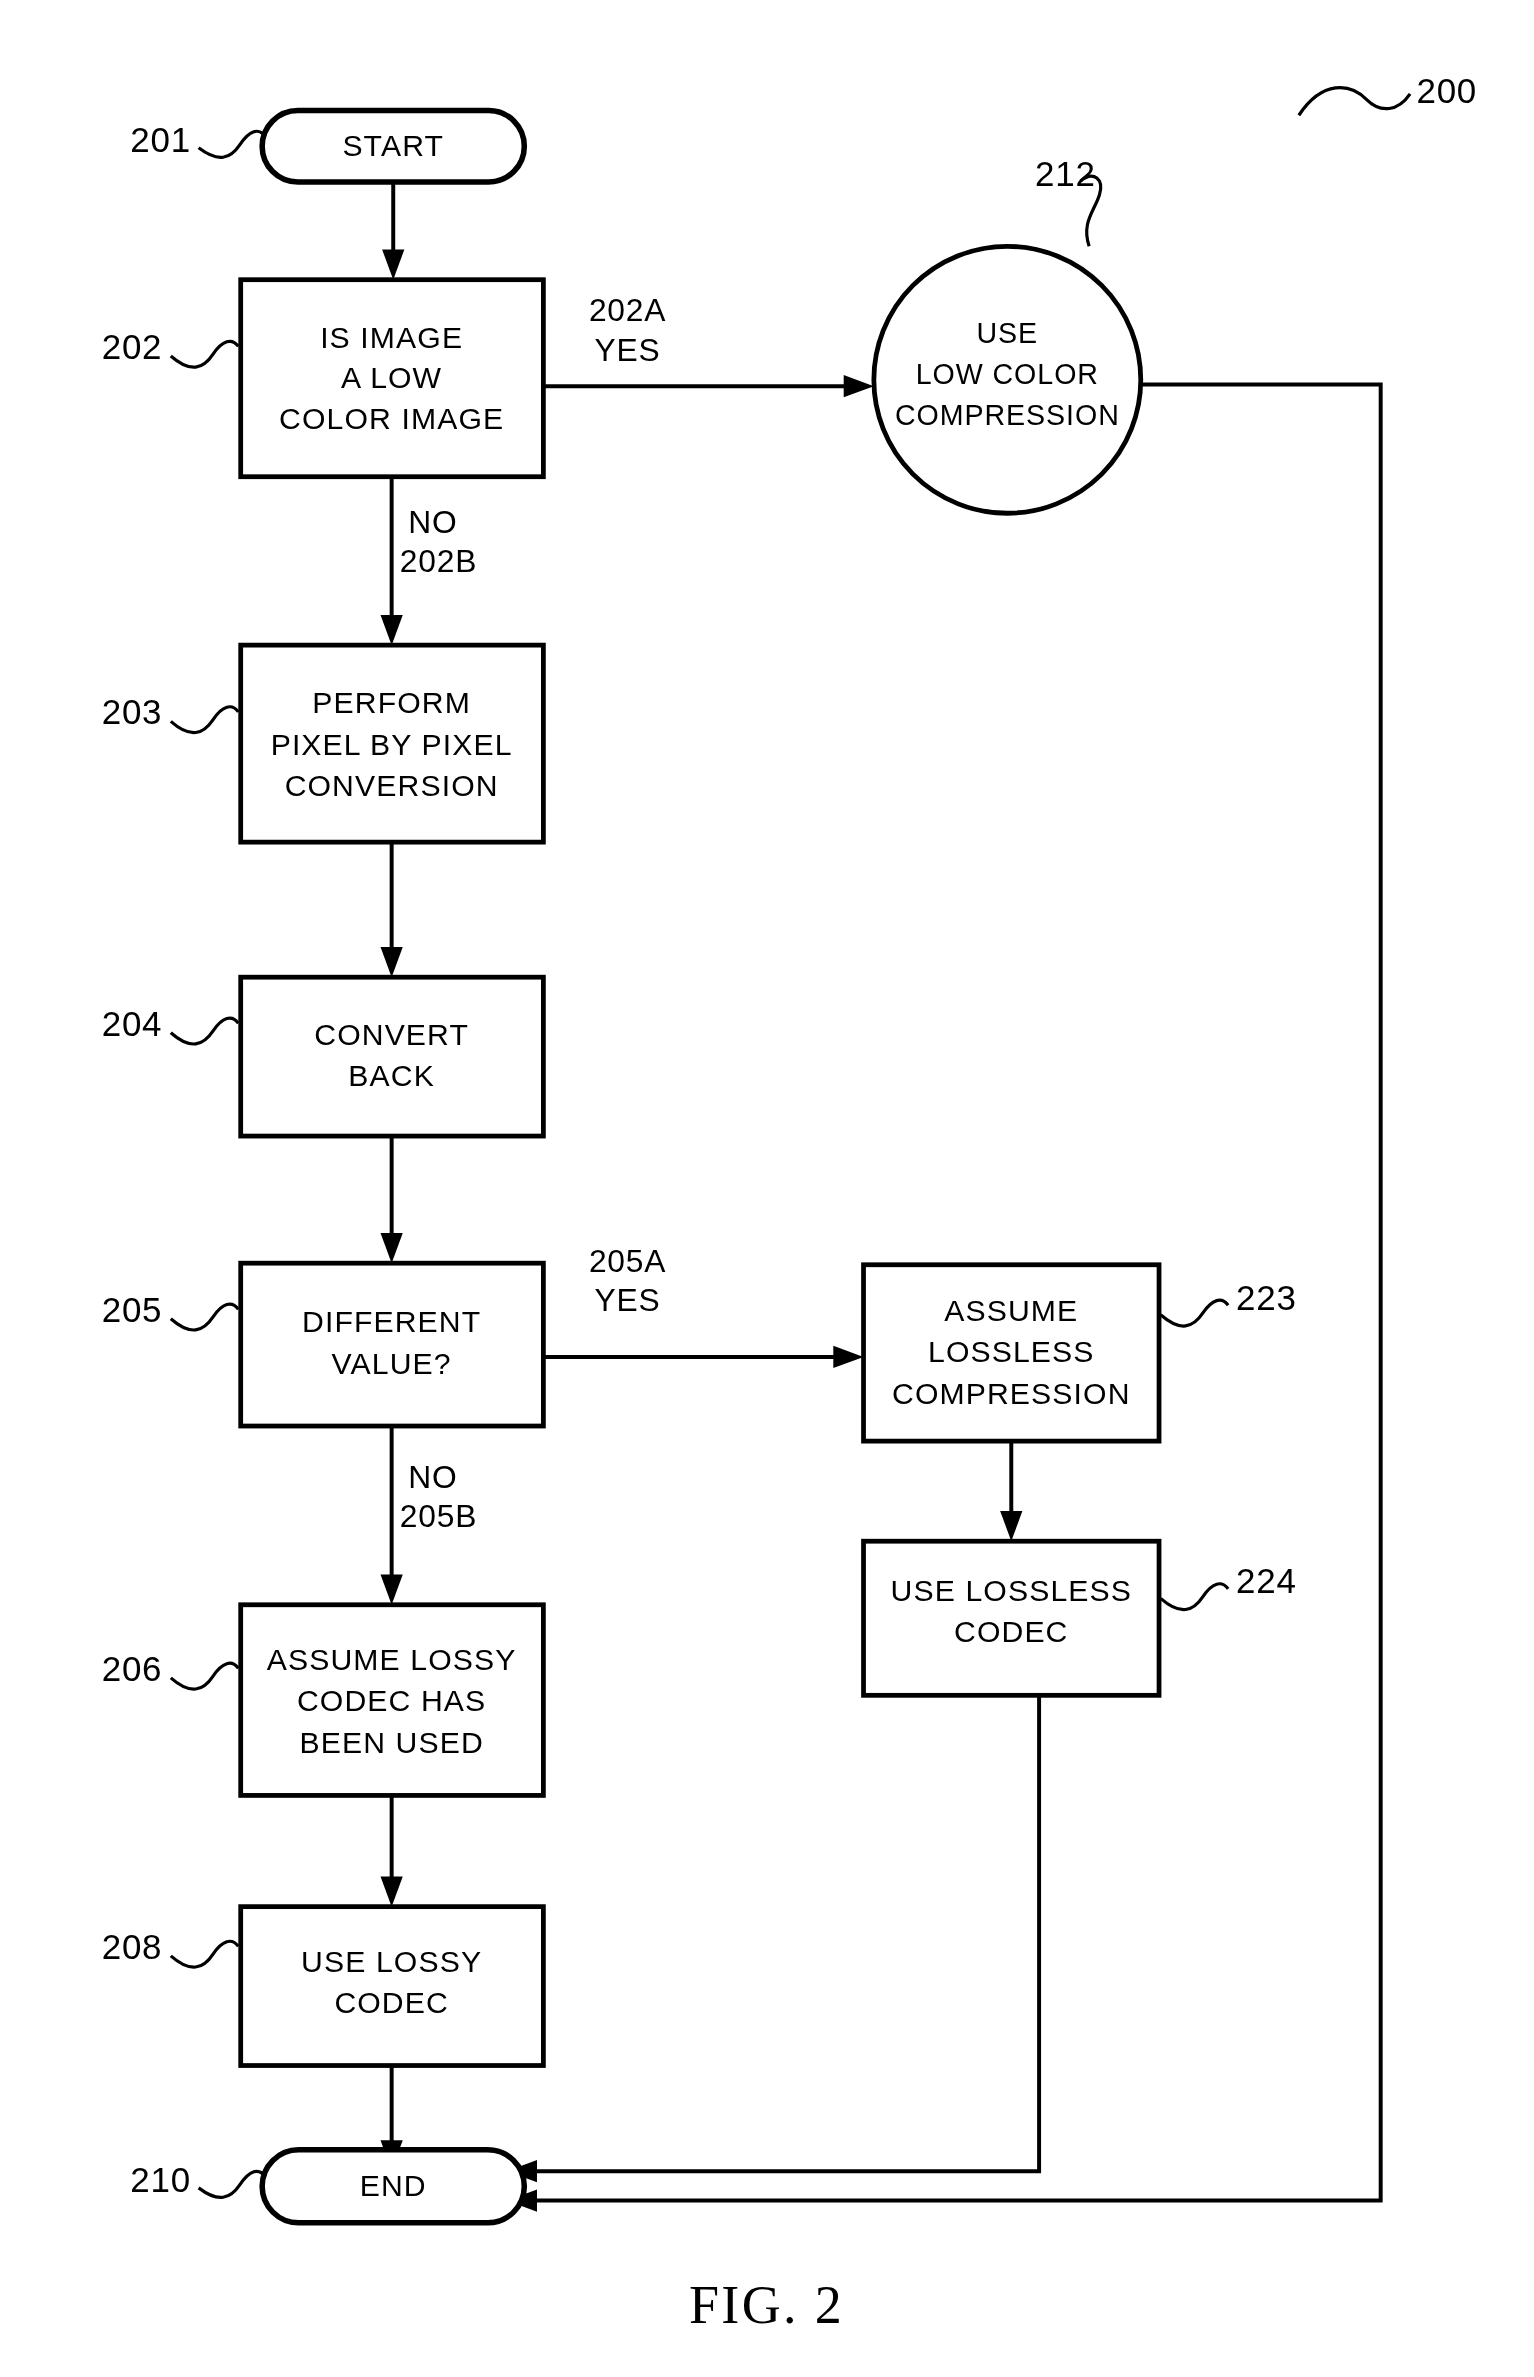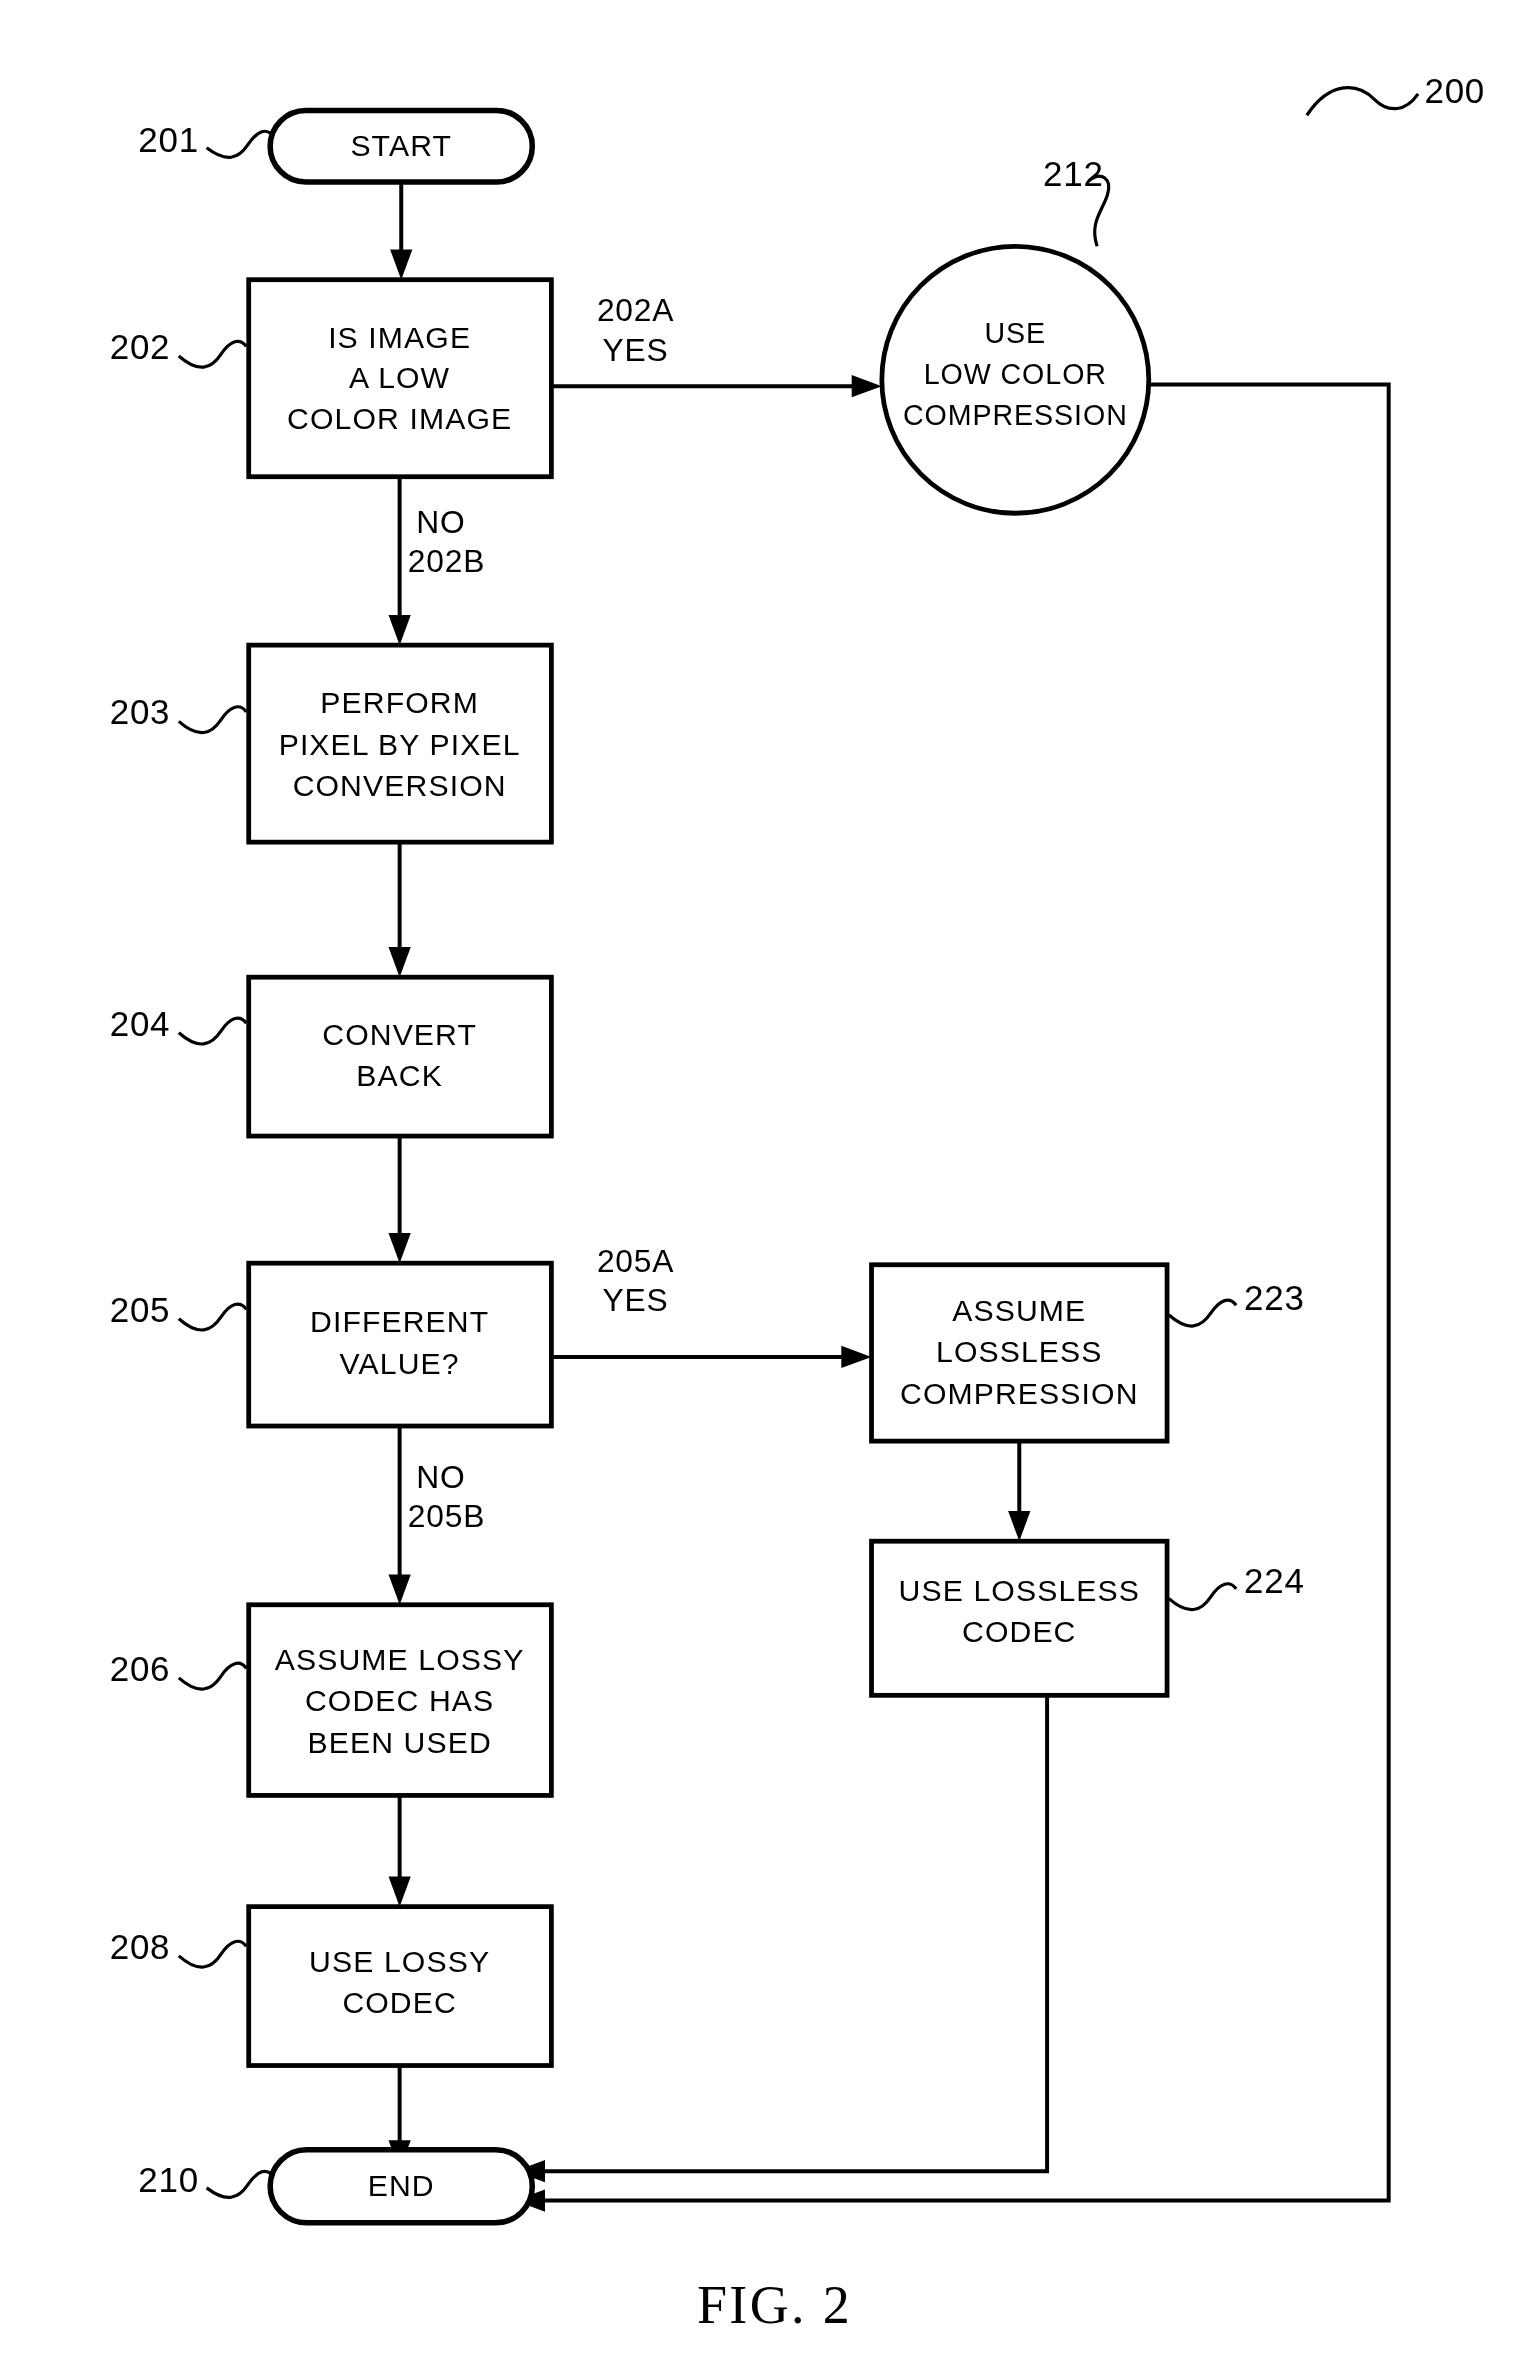--- a/index.html
+++ b/index.html
@@ -12,21 +12,20 @@
     height: 2377px;
     font-family: "Liberation Sans", sans-serif;
     overflow: hidden;
     position: relative;
   }
   #figure-root {
     position: absolute;
     left: 0; top: 0;
     width: 1462px;
     height: 2377px;
-    padding-left: 8px;
   }
   svg.flow {
     display: block;
     width: 1534px;
     height: 2377px;
   }
   .shape {
     fill: #ffffff;
     stroke: #000000;
     stroke-width: 6;

